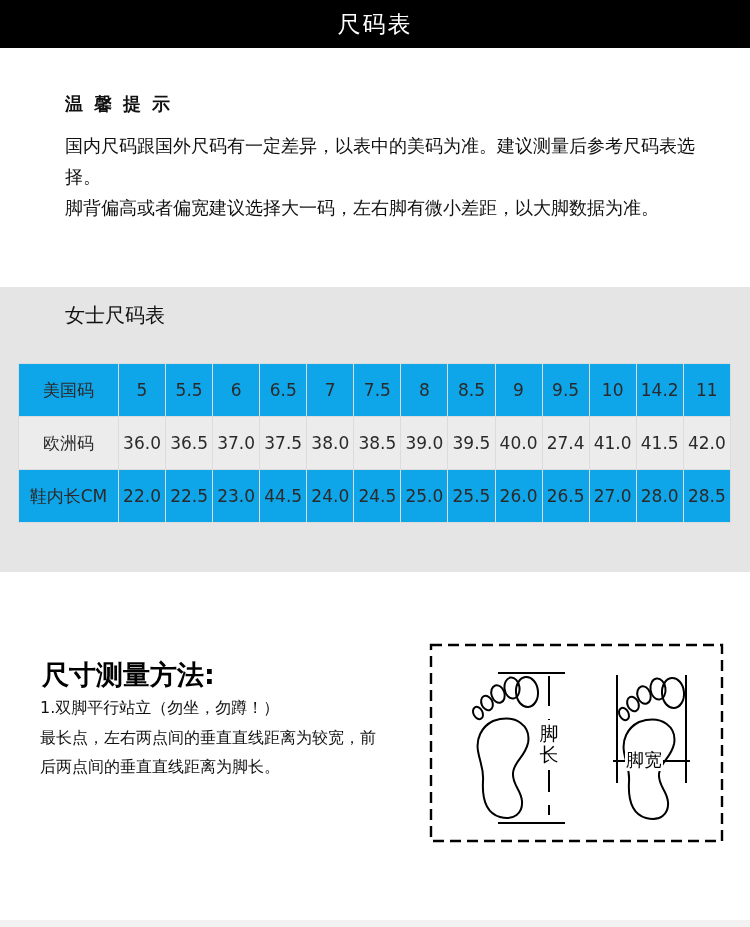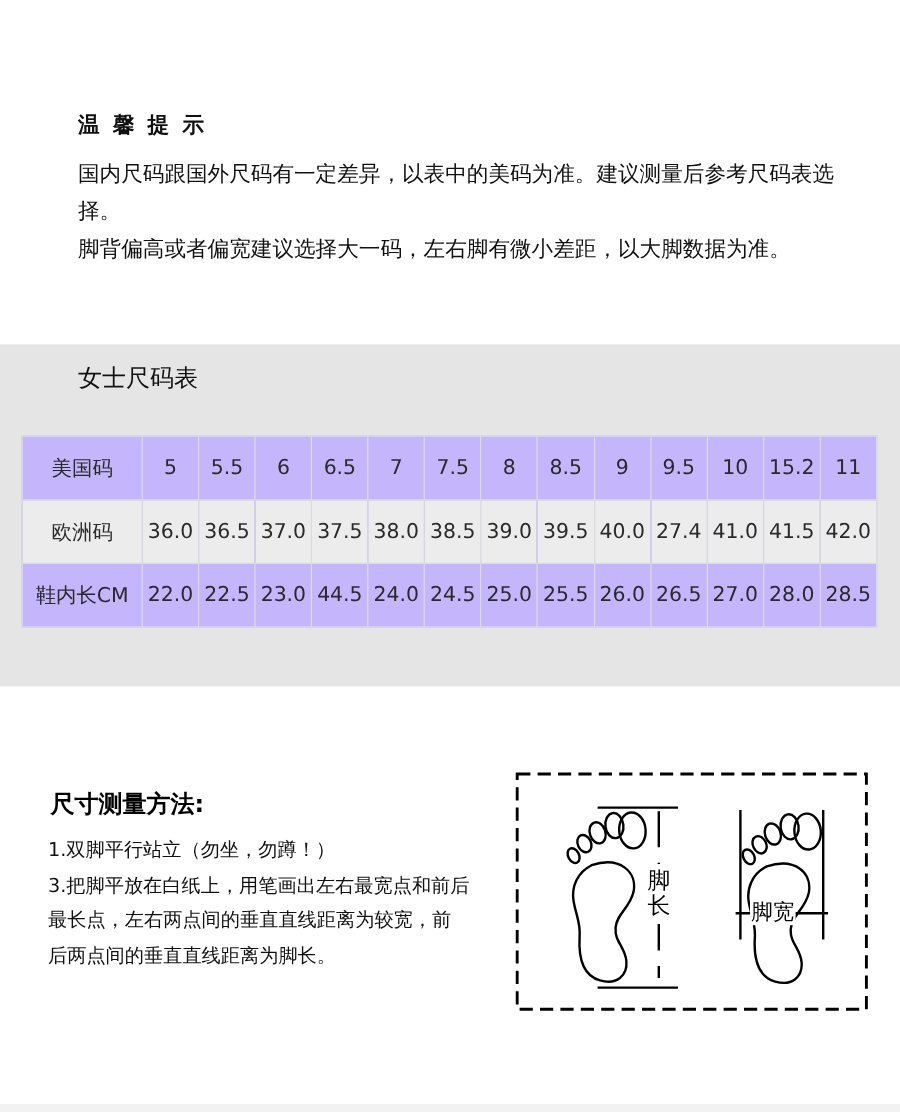--- a/index.html
+++ b/index.html
@@ -20,50 +20,53 @@
   }
   .tips-lines{
     position:absolute;left:65px;top:130px;width:660px;
     font-size:18px;line-height:31px;color:#111;
   }
   
   .band{position:absolute;left:0;top:287px;width:750px;height:285px;background:#e5e5e5;}
   .band-title{position:absolute;left:65px;top:302px;font-size:20px;font-weight:400;color:#111;}
   table.size-table{
     position:absolute;left:18px;top:363px;width:713px;height:160px;
-    border-collapse:collapse;table-layout:fixed;background:#c4b5fd;
+    border-collapse:collapse;table-layout:fixed;background:#0ea5e9;
     font-size:17px;color:#2a2a2a;
   }
   table.size-table th,table.size-table td{
     border:1px solid #dcdcdc;text-align:center;vertical-align:middle;
     font-weight:400;padding:0;overflow:hidden;white-space:nowrap;
   }
   table.size-table tr{height:53px;}
   table.size-table th{width:99px;}
   table.size-table tr.alt{background:#ececec;}
   
-  .measure-title{position:absolute;left:42px;top:657px;font-size:20px;font-weight:700;color:#000;}
+  .measure-title{position:absolute;left:42px;top:657px;font-size:27px;font-weight:700;color:#000;}
   .measure-steps{
     position:absolute;left:40px;top:693px;width:385px;
     font-size:16px;line-height:29.5px;color:#111;
   }
   
   .diagram{position:absolute;left:429px;top:643px;width:295px;height:200px;}
   .diagram svg{display:block;}
   .diagram path,.diagram ellipse{fill:none;stroke:#000;stroke-width:2;}
   .diagram line{stroke:#000;stroke-width:2;}
   .diagram text{fill:#000;font-family:"DejaVu Sans","Liberation Sans",sans-serif;}
   
   .bottom-strip{position:absolute;left:0;top:920px;width:750px;height:7px;background:#f2f2f2;}
 </style>
 </head>
 <body>
 
 <div class="page">
 
+  <div class="topbar">
+    <div class="title">尺码表</div>
+  </div>
 
   <div class="tips-title">温馨提示</div>
   <div class="tips-lines">
     <div>国内尺码跟国外尺码有一定差异，以表中的美码为准。建议测量后参考尺码表选择。</div>
     <div>脚背偏高或者偏宽建议选择大一码，左右脚有微小差距，以大脚数据为准。</div>
   </div>
 
   <div class="band"></div>
   <div class="band-title">女士尺码表</div>
 
@@ -75,21 +78,21 @@
           <td>5.5</td>
           <td>6</td>
           <td>6.5</td>
           <td>7</td>
           <td>7.5</td>
           <td>8</td>
           <td>8.5</td>
           <td>9</td>
           <td>9.5</td>
           <td>10</td>
-          <td>15.2</td>
+          <td>14.2</td>
           <td>11</td>
         </tr>
       <tr class="alt">
         <th>欧洲码</th>
       <td>36.0</td>
           <td>36.5</td>
           <td>37.0</td>
           <td>37.5</td>
           <td>38.0</td>
           <td>38.5</td>
@@ -116,21 +119,20 @@
           <td>27.0</td>
           <td>28.0</td>
           <td>28.5</td>
         </tr>
     </tbody>
   </table>
 
   <div class="measure-title">尺寸测量方法:</div>
   <div class="measure-steps">
     <div>1.双脚平行站立（勿坐，勿蹲！）</div>
-    <div>3.把脚平放在白纸上，用笔画出左右最宽点和前后</div>
     <div>最长点，左右两点间的垂直直线距离为较宽，前</div>
     <div>后两点间的垂直直线距离为脚长。</div>
   </div>
 
   <div class="diagram">
     <svg width="295" height="200" viewBox="0 0 295 200">
       <defs>
         <g id="footprint">
           <path d="M20,42 C8,48 3,60 5,72 C7,84 11,90 10,102 C9,120 13,134 27,138 C41,142 50,134 49,122 C48,110 39,106 40,94 C41,82 52,78 55,64 C58,48 44,34 20,42 Z"></path>
           <ellipse cx="5" cy="34" rx="4.5" ry="6.5" transform="rotate(-28 5 34)"></ellipse>

